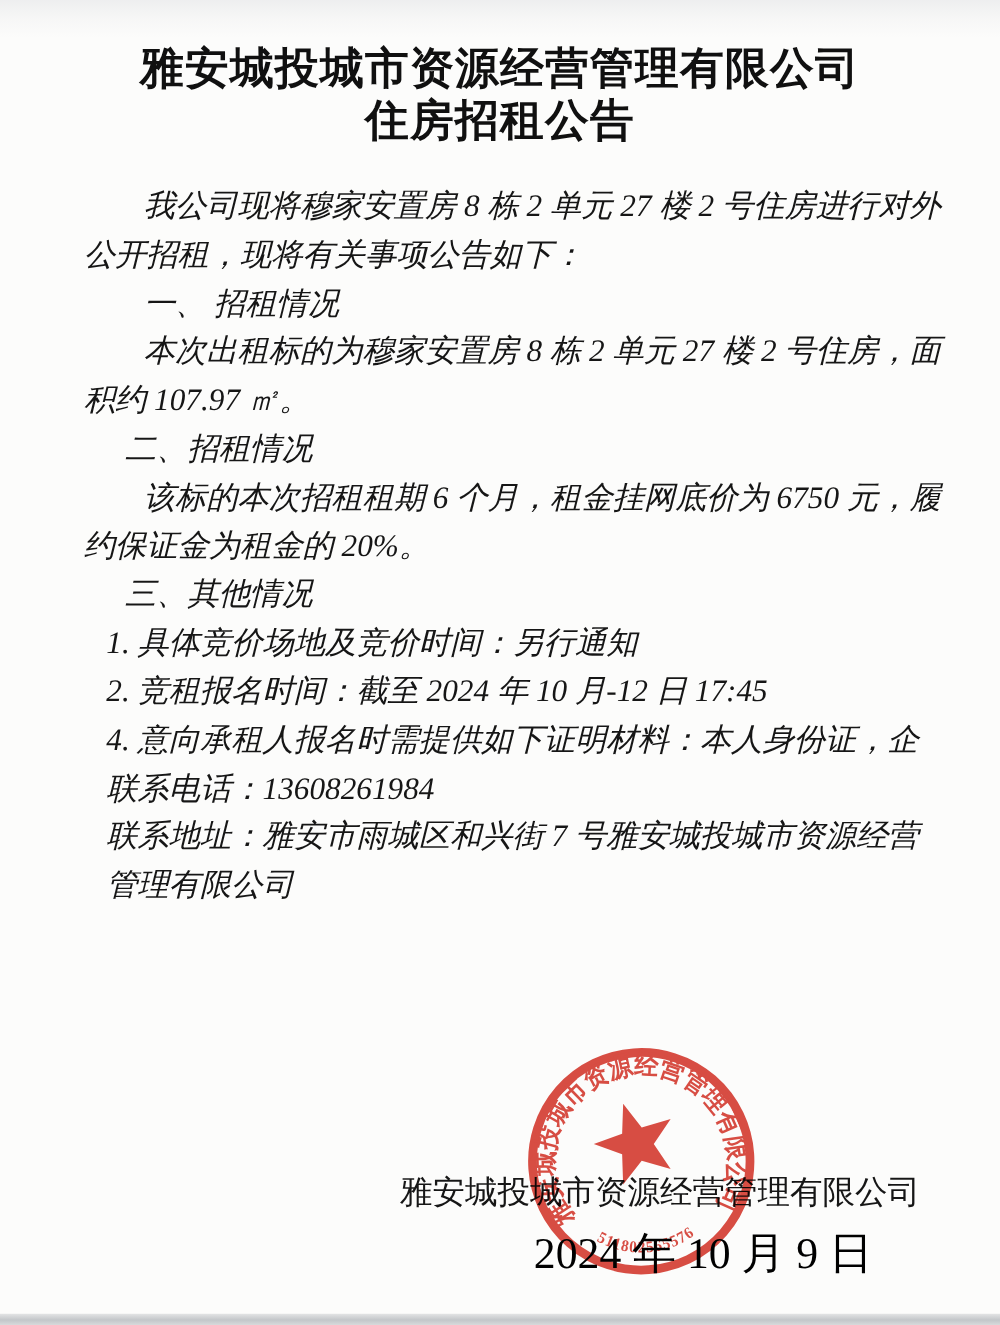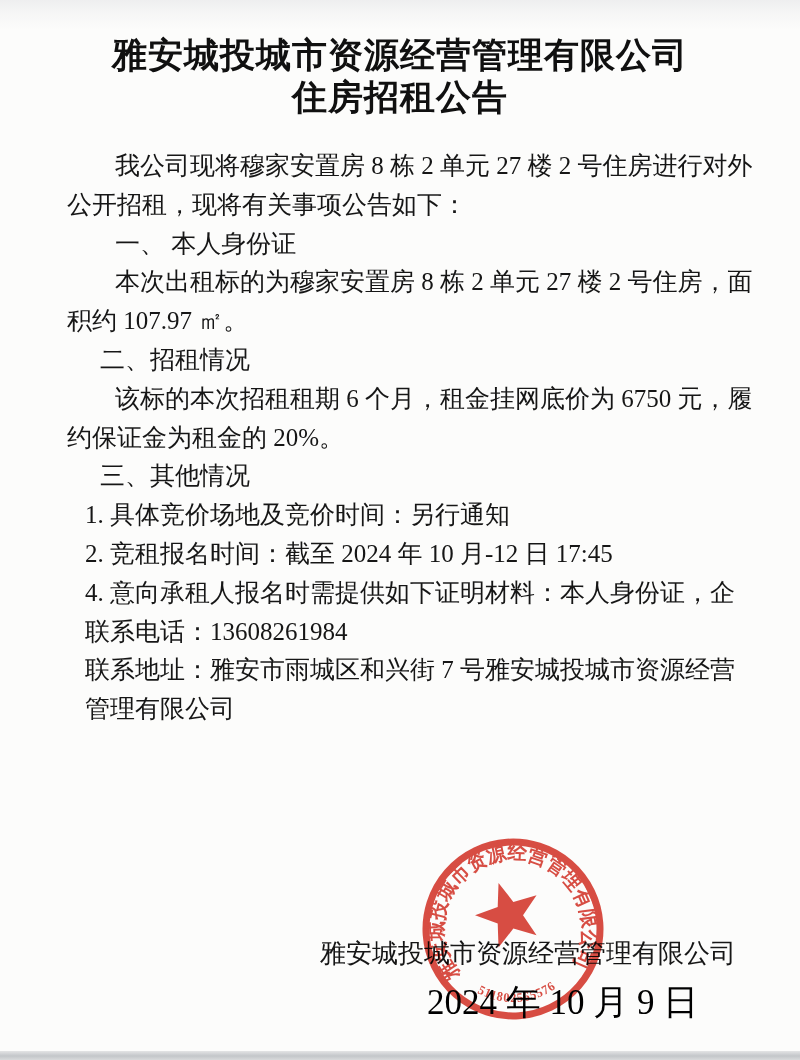--- a/index.html
+++ b/index.html
@@ -38,21 +38,21 @@
     white-space: nowrap;
     color: #101010;
   }
   .doc-body {
     position: absolute; left: 67px; top: 147px; width: 660px;
     font-size: 25px;
     line-height: 38.8px;
     white-space: nowrap;
     color: #161616;
   }
-  .bodyline { height: 38.8px; }
+  .bodyline { height: 38.8px; font-style: italic; }
   .signature {
     position: absolute; left: 320px; top: 936px;
     font-size: 26px; white-space: nowrap; color: #161616;
   }
   .docdate {
     position: absolute; left: 427px; top: 979px;
     font-size: 35px; white-space: nowrap; color: #000000;
   }
   .seal {
     position: absolute; left: 401px; top: 817px;
@@ -74,21 +74,21 @@
   <div class="scan-top"></div>
 
   <div class="title-block">
     <div>雅安城投城市资源经营管理有限公司</div>
     <div>住房招租公告</div>
   </div>
 
   <div class="doc-body">
     <div class="bodyline" style="padding-left:48px">我公司现将穆家安置房 8 栋 2 单元 27 楼 2 号住房进行对外</div>
     <div class="bodyline" style="padding-left:0">公开招租，现将有关事项公告如下：</div>
-    <div class="bodyline" style="padding-left:48px">一、 本人身份证</div>
+    <div class="bodyline" style="padding-left:48px">一、 招租情况</div>
     <div class="bodyline" style="padding-left:48px">本次出租标的为穆家安置房 8 栋 2 单元 27 楼 2 号住房，面</div>
     <div class="bodyline" style="padding-left:0">积约 107.97 ㎡。</div>
     <div class="bodyline" style="padding-left:33px">二、招租情况</div>
     <div class="bodyline" style="padding-left:48px">该标的本次招租租期 6 个月，租金挂网底价为 6750 元，履</div>
     <div class="bodyline" style="padding-left:0">约保证金为租金的 20%。</div>
     <div class="bodyline" style="padding-left:33px">三、其他情况</div>
     <div class="bodyline" style="padding-left:18px">1. 具体竞价场地及竞价时间：另行通知</div>
     <div class="bodyline" style="padding-left:18px">2. 竞租报名时间：截至 2024 年 10 月-12 日 17:45</div>
     <div class="bodyline" style="padding-left:18px">4. 意向承租人报名时需提供如下证明材料：本人身份证，企</div>
     <div class="bodyline" style="padding-left:18px">联系电话：13608261984</div>

